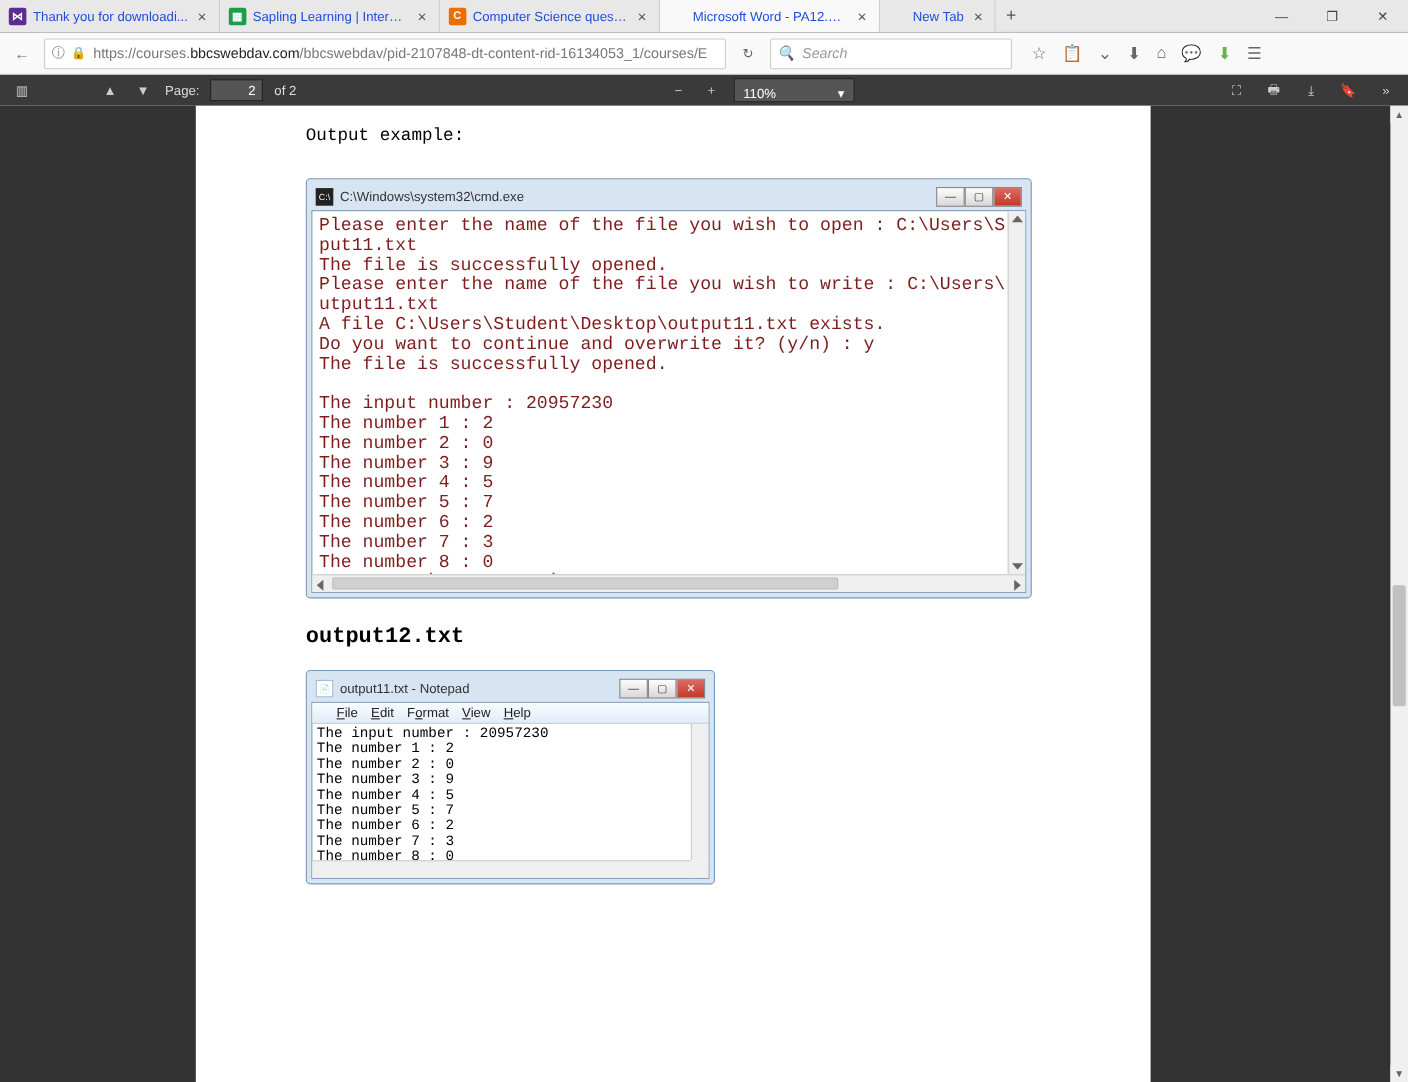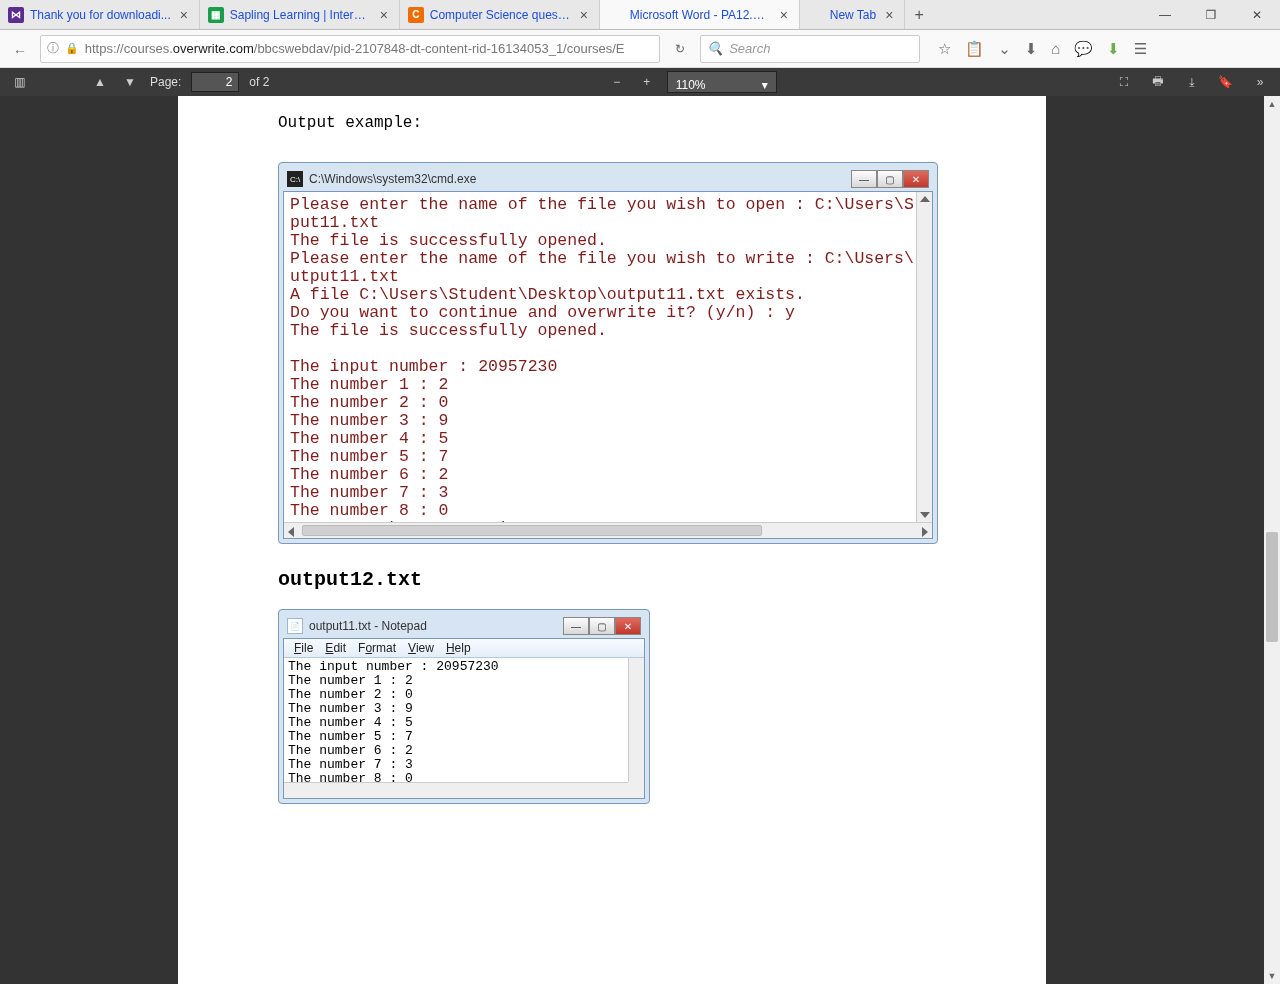--- a/index.html
+++ b/index.html
@@ -64,21 +64,21 @@
 .cmd-scroll-v::after { bottom: 4px; border-top: 6px solid #666; }
 .cmd-scroll-h { position: absolute; left: 0; right: 0; bottom: 0; height: 16px; background: #efefef; border-top: 1px solid #ccc; }
 .cmd-scroll-h .thumb { position: absolute; top: 2px; bottom: 2px; left: 18px; width: 460px; background: #d0d0d0; border: 1px solid #bbb; border-radius: 2px; }
 .cmd-scroll-h::before, .cmd-scroll-h::after { content: ""; position: absolute; top: 4px; width: 0; height: 0; border-top: 5px solid transparent; border-bottom: 5px solid transparent; }
 .cmd-scroll-h::before { left: 4px; border-right: 6px solid #666; }
 .cmd-scroll-h::after { right: 4px; border-left: 6px solid #666; }
 
 
 .np-shell { width: 372px; }
 .np-titlebar .icon { background: #fff; border: 1px solid #9bb7d4; color: #4a6; }
-.np-menu { background: linear-gradient(#f7fbff,#e3edf7); border-bottom: 1px solid #b7c9dc; padding: 2px 10px; font-size: 12px; color: #222; display: flex; gap: 12px; }
+.np-menu { background: linear-gradient(#f7fbff,#e3edf7); border-bottom: 1px solid #b7c9dc; padding: 2px 22px; font-size: 12px; color: #222; display: flex; gap: 12px; }
 .np-menu span u { text-decoration: underline; }
 .np-body { font-family: "Lucida Console","Courier New",monospace; font-size: 13px; line-height: 14px; white-space: pre; padding: 2px 4px; min-height: 140px; position: relative; }
 .np-scroll-v { position: absolute; right: 0; top: 0; bottom: 16px; width: 16px; background: #efefef; border-left: 1px solid #ccc; }
 .np-scroll-h { position: absolute; left: 0; right: 16px; bottom: 0; height: 16px; background: #efefef; border-top: 1px solid #ccc; }
 .np-grip   { position: absolute; right: 0; bottom: 0; width: 16px; height: 16px; background: #efefef; }
 
 .subheading { font-family: "Courier New", monospace; font-weight: bold; font-size: 20px; margin: 6px 0 18px; }
 </style>
 </head>
 <body>
@@ -116,21 +116,21 @@
     <div>✕</div>
   </div>
 </div>
 
 <div class="nav-bar">
   <div class="nav-btn">←</div>
   <div class="url-bar">
     <span class="info">ⓘ</span>
     <span class="lock">🔒</span>
     <span class="url-text">
-      <span>https://courses.</span><span class="host">overwrite.com</span><span>/bbcswebdav/pid-2107848-dt-content-rid-16134053_1/courses/E</span>
+      <span>https://courses.</span><span class="host">bbcswebdav.com</span><span>/bbcswebdav/pid-2107848-dt-content-rid-16134053_1/courses/E</span>
     </span>
   </div>
   <div class="reload">↻</div>
   <div class="search-bar">
     <span>🔍</span>
     <span>Search</span>
   </div>
   <div class="tb-icons">
     <span>☆</span>
     <span>📋</span>

